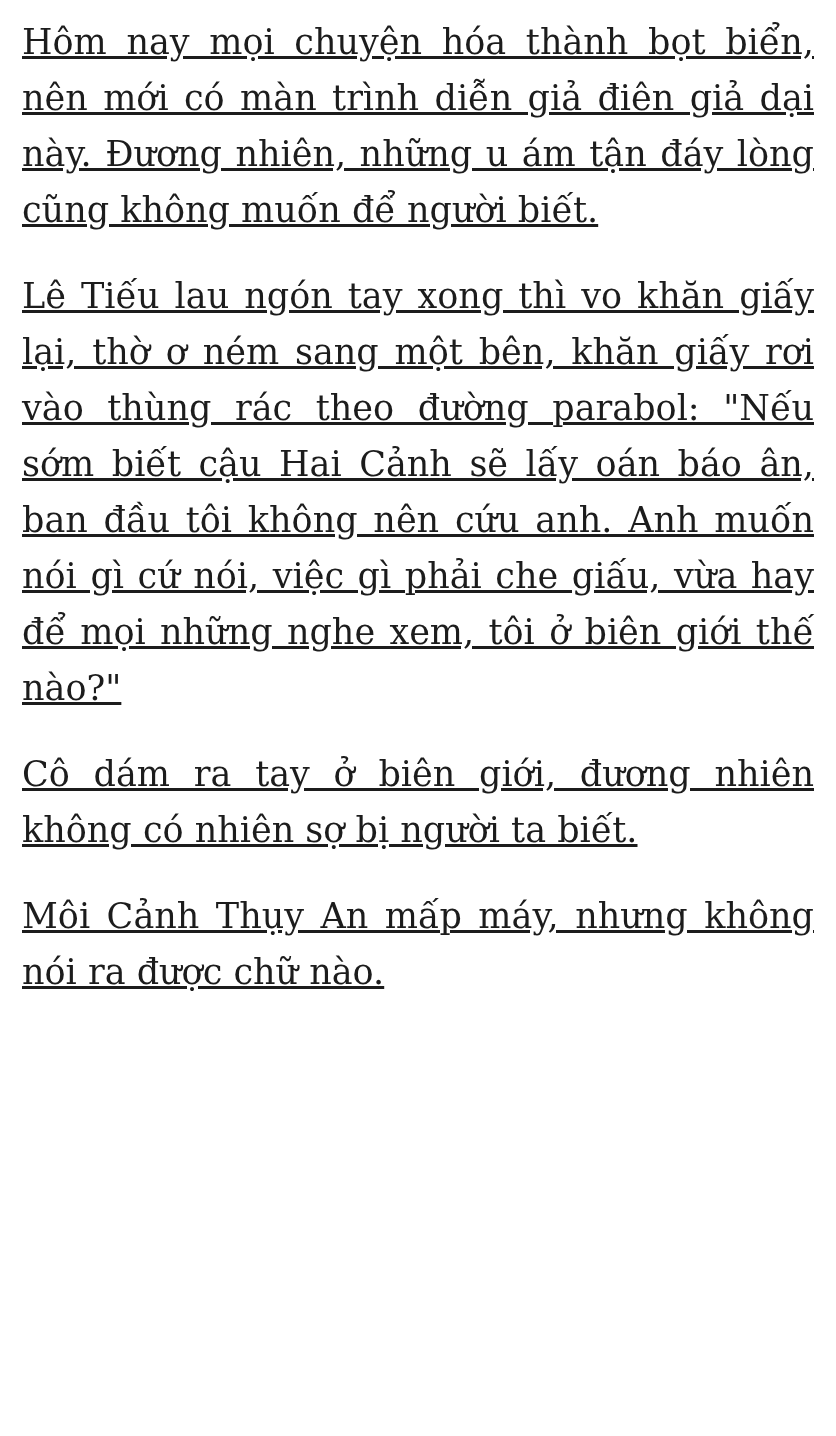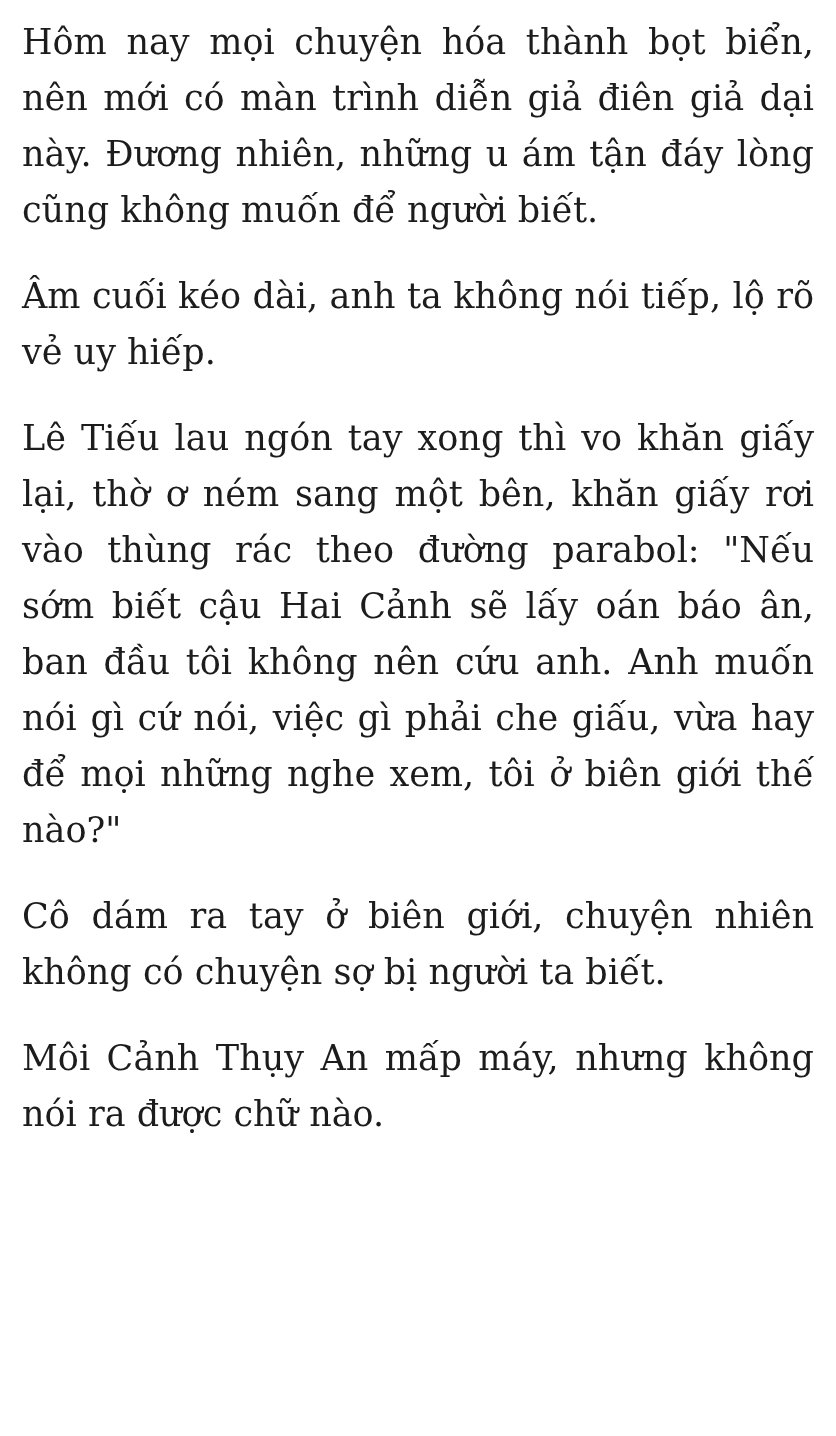--- a/index.html
+++ b/index.html
@@ -10,36 +10,36 @@
   body {
     width: 836px;
     min-height: 1436px;
     font-family: "DejaVu Serif", serif;
     color: #1c1c1c;
   }
   #reader {
     box-sizing: border-box;
     width: 836px;
     padding: 14px 22px 20px 22px;
+    text-decoration: underline;
   }
   .para {
     font-size: 35px;
     line-height: 1.6;
     text-align: justify;
     text-justify: inter-word;
     margin: 0 0 30px 0;
     letter-spacing: 0px;
     word-spacing: 0px;
   }
   .para:last-child {
     margin-bottom: 8px;
   }
 </style>
 </head>
 <body>
 
 <div id="reader">
   <p class="para">Hôm nay mọi chuyện hóa thành bọt biển, nên mới có màn trình diễn giả điên giả dại này. Đương nhiên, những u ám tận đáy lòng cũng không muốn để người biết.</p>
-  <p class="para">Âm cuối kéo dài, anh ta không nói tiếp, lộ rõ vẻ uy hiếp.</p>
   <p class="para">Lê Tiếu lau ngón tay xong thì vo khăn giấy lại, thờ ơ ném sang một bên, khăn giấy rơi vào thùng rác theo đường parabol: "Nếu sớm biết cậu Hai Cảnh sẽ lấy oán báo ân, ban đầu tôi không nên cứu anh. Anh muốn nói gì cứ nói, việc gì phải che giấu, vừa hay để mọi những nghe xem, tôi ở biên giới thế nào?"</p>
-  <p class="para">Cô dám ra tay ở biên giới, chuyện nhiên không có chuyện sợ bị người ta biết.</p>
+  <p class="para">Cô dám ra tay ở biên giới, đương nhiên không có nhiên sợ bị người ta biết.</p>
   <p class="para">Môi Cảnh Thụy An mấp máy, nhưng không nói ra được chữ nào.</p>
 </div>
 
 </body></html>

